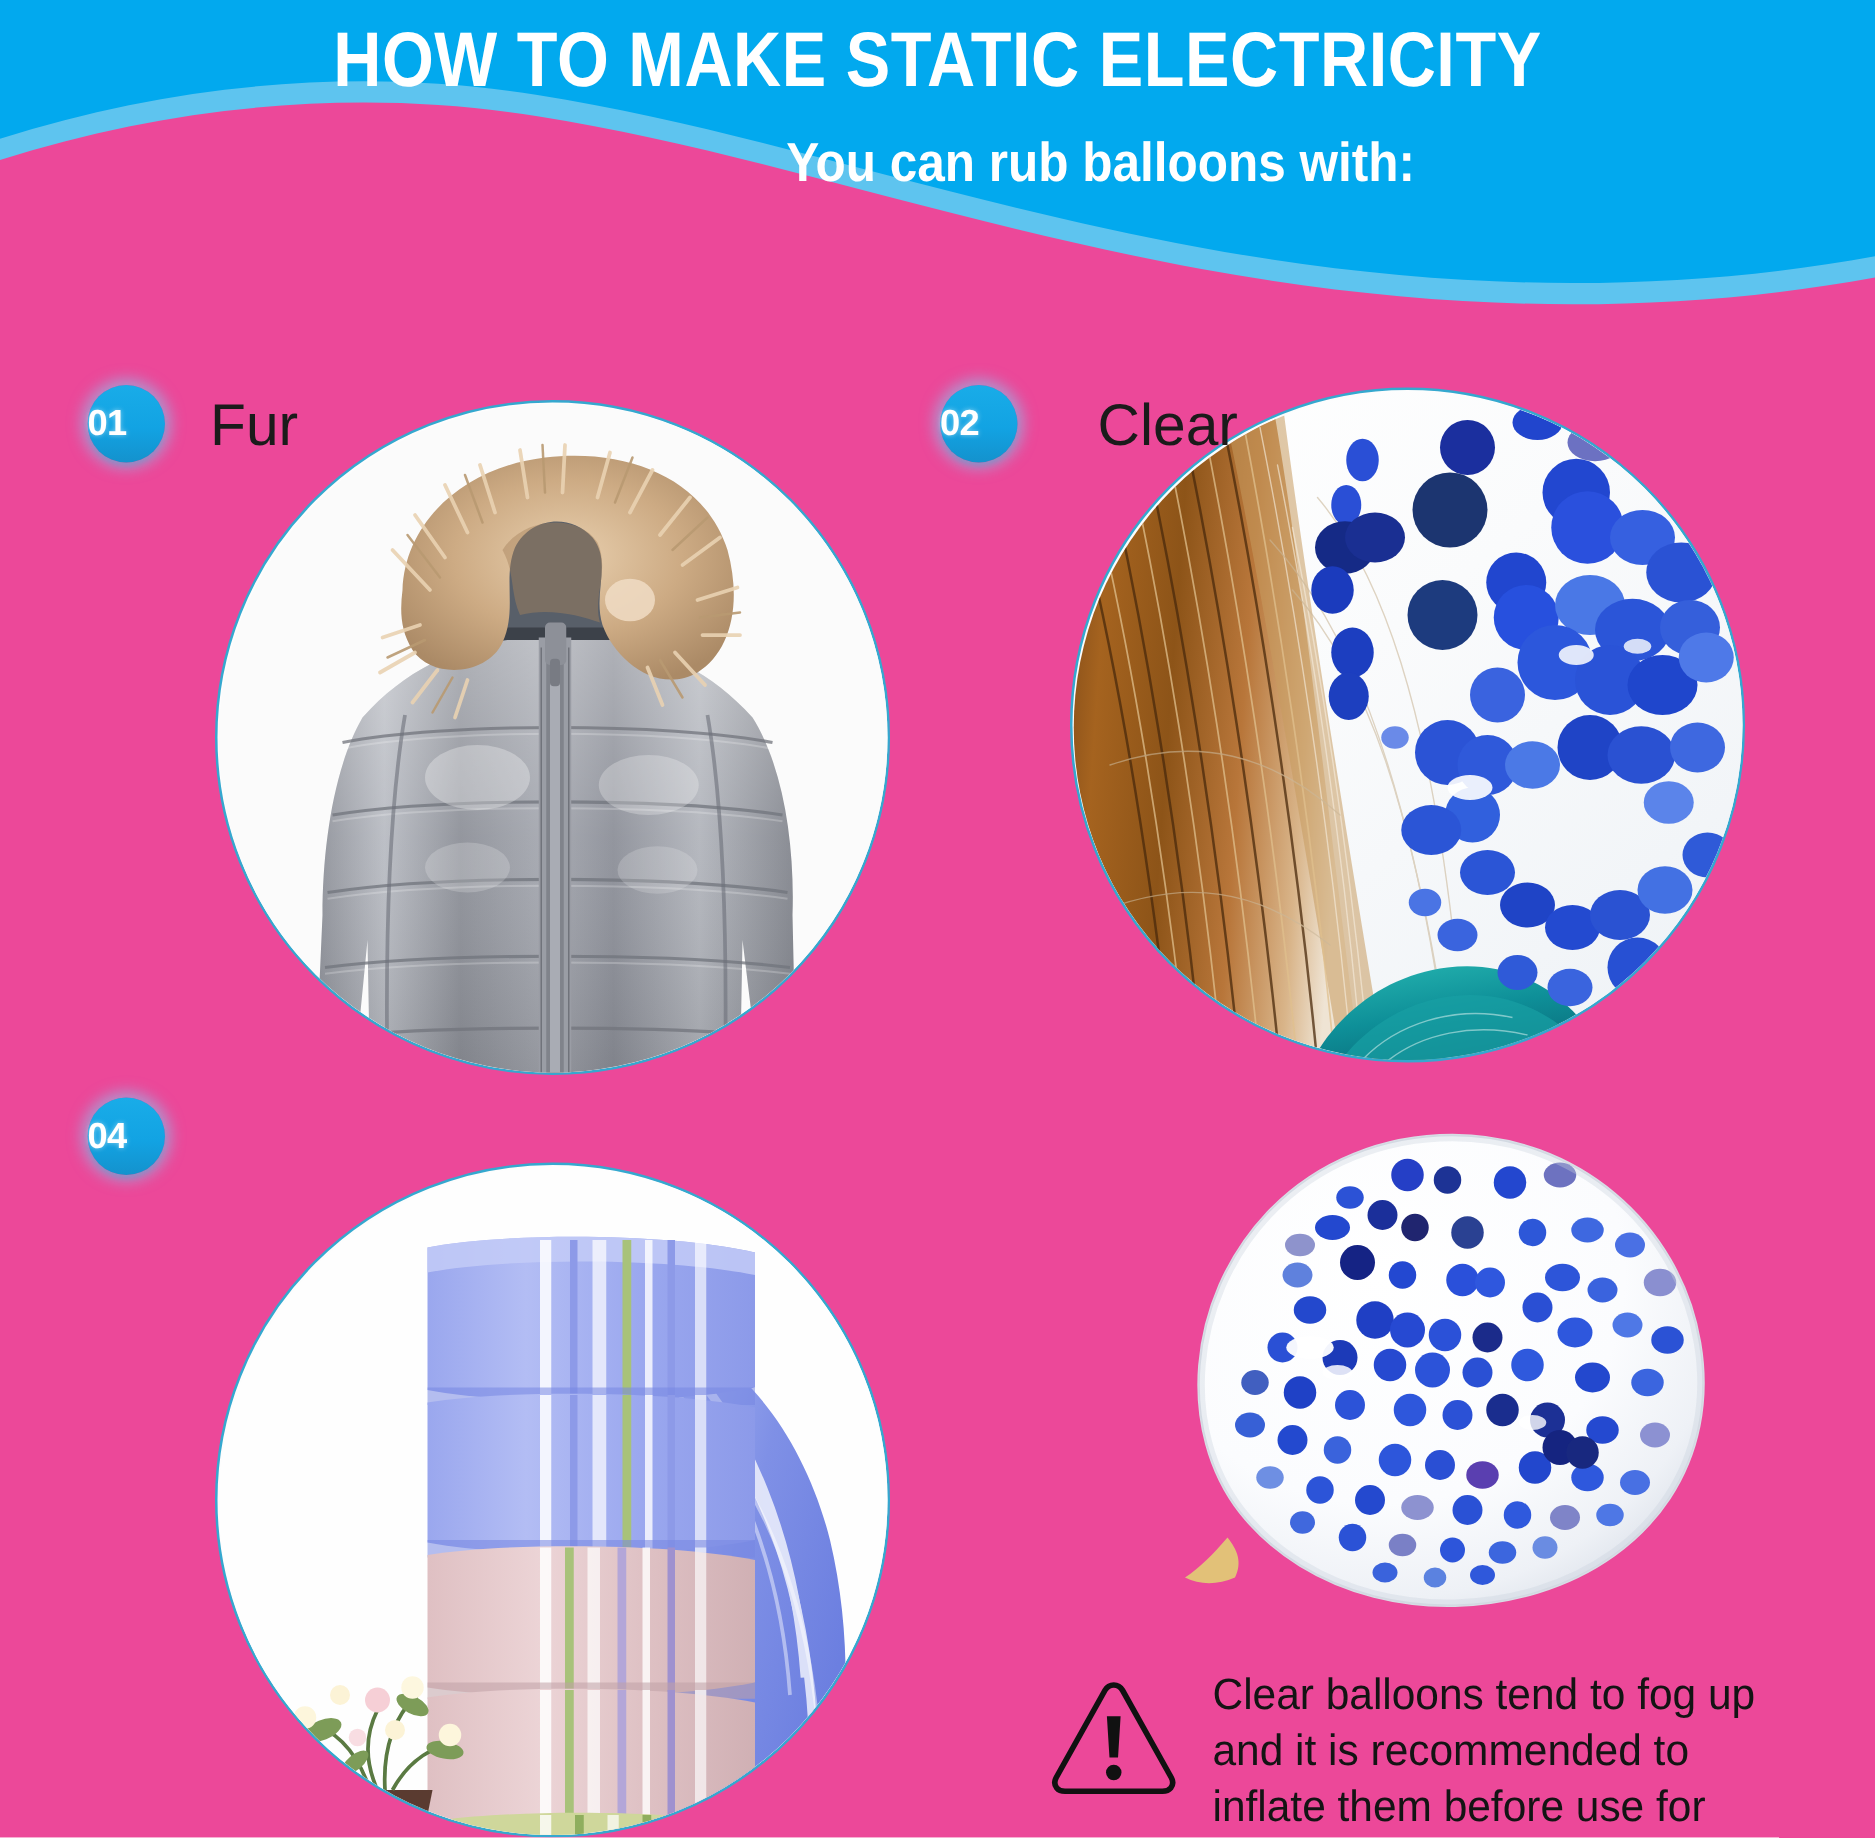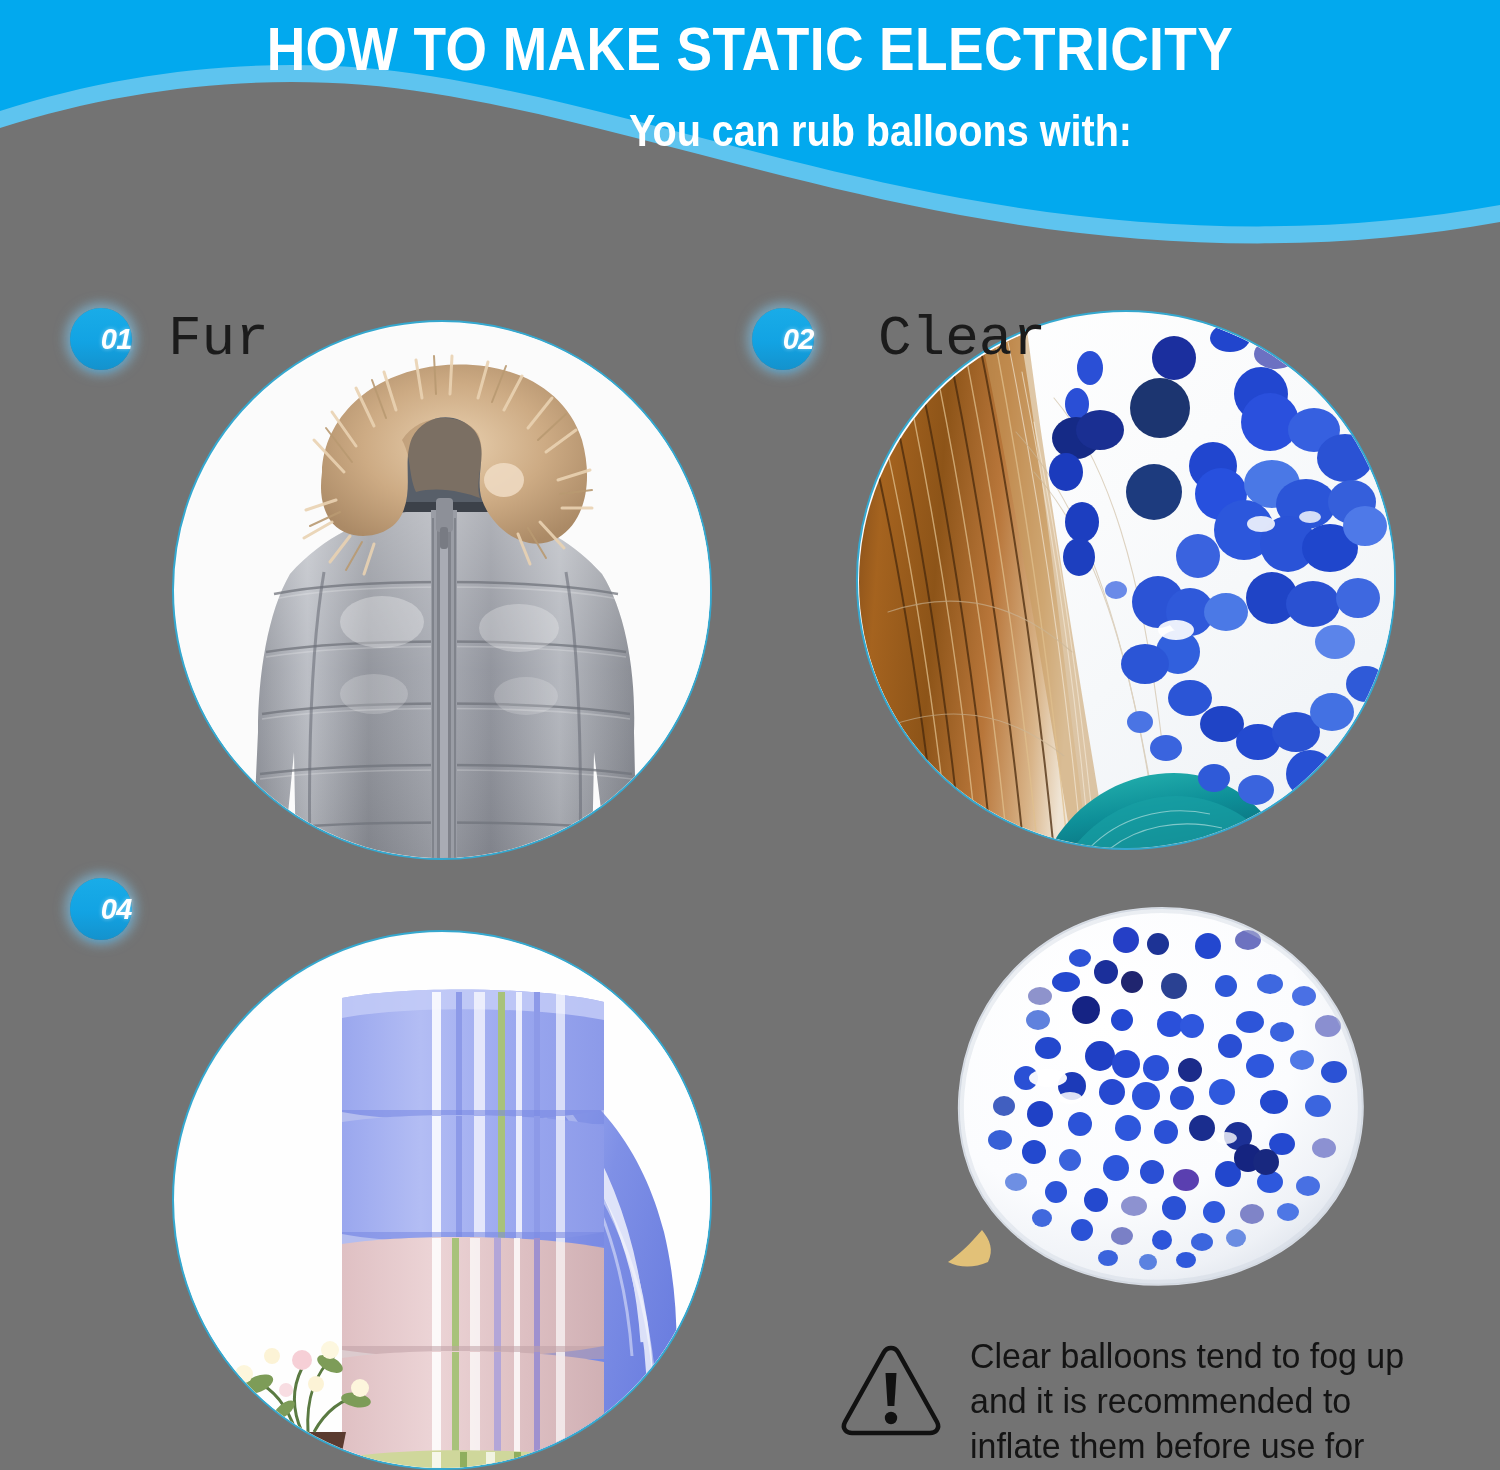--- a/index.html
+++ b/index.html
@@ -10,21 +10,21 @@
   }
   body {
     font-family: "Liberation Sans", "DejaVu Sans", sans-serif;
     -webkit-font-smoothing: antialiased;
   }
 
   .page {
     position: relative;
     width: 1500px;
     height: 1470px;
-    background: #737373;
+    background: #ec4899;
     overflow: hidden;
   }
 
   
   .header {
     position: absolute;
     left: 0; top: 0;
     width: 1500px;
     height: 250px;
     overflow: hidden;
@@ -87,38 +87,37 @@
   .badge {
     position: relative;
     width: 62px;
     height: 62px;
     border-radius: 50%;
     background: linear-gradient(180deg, #19ace8 0%, #12a3e3 55%, #1492cd 100%);
     box-shadow: 0 0 11px 5px rgba(130, 205, 245, 0.55),
                 0 3px 4px rgba(20, 120, 175, 0.35);
     display: flex;
     align-items: center;
-    justify-content: flex-end;
+    justify-content: flex-start;
     flex: 0 0 auto;
-    font-style: italic;
   }
   .badge span {
     color: #ffffff;
     font-family: "Liberation Sans Narrow", "Liberation Sans", sans-serif;
     font-weight: bold;
     font-size: 29px;
     letter-spacing: -0.5px;
     text-shadow: 0 0 4px rgba(255,255,255,0.5);
   }
   .item-title {
     margin-left: 36px;
     color: #1b1b1b;
-    font-family: Liberation Mono, monospace;
+    font-family: Liberation Sans, sans-serif;
     font-weight: 400;
-    font-size: 56px;
+    font-size: 47px;
     line-height: 1;
     white-space: nowrap;
   }
 
   
   .photo-circle {
     position: absolute;
     border-radius: 50%;
     border: 2px solid #35a8cf;
     overflow: hidden;

